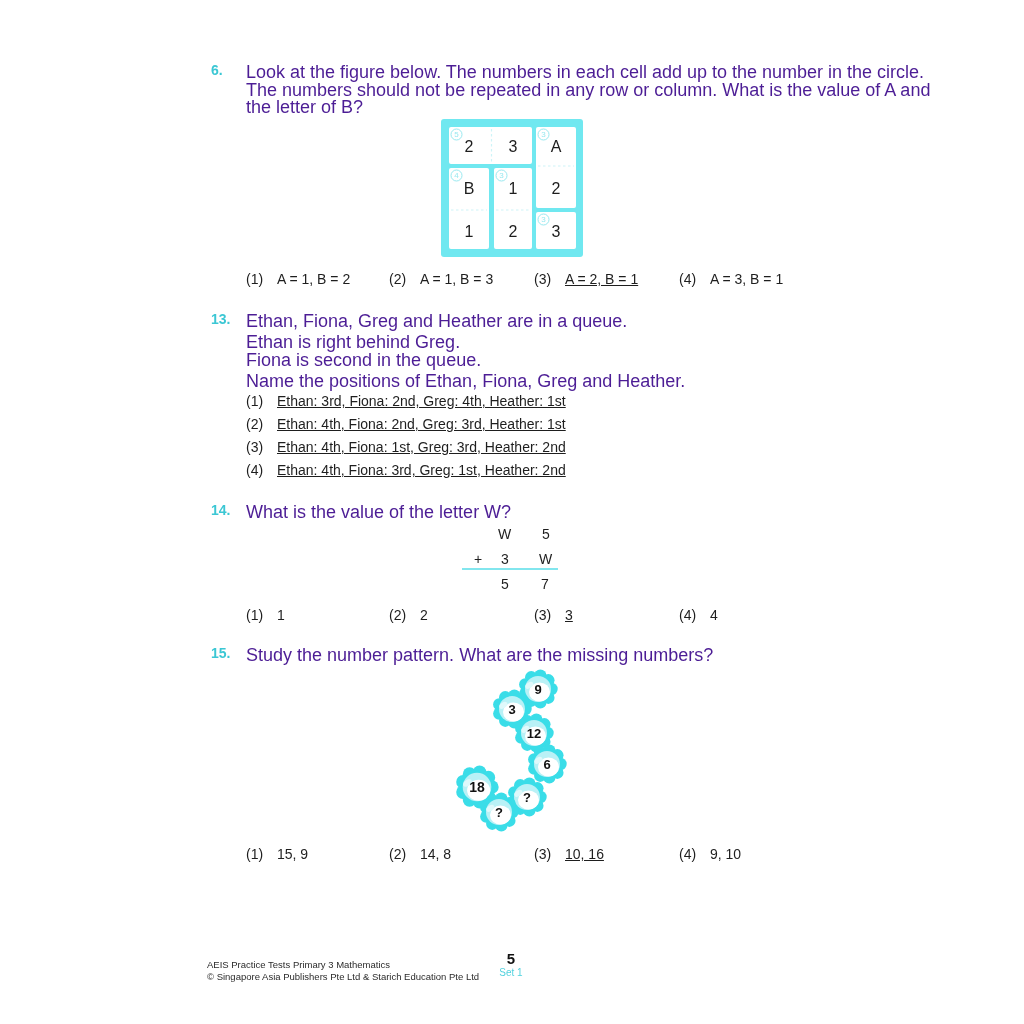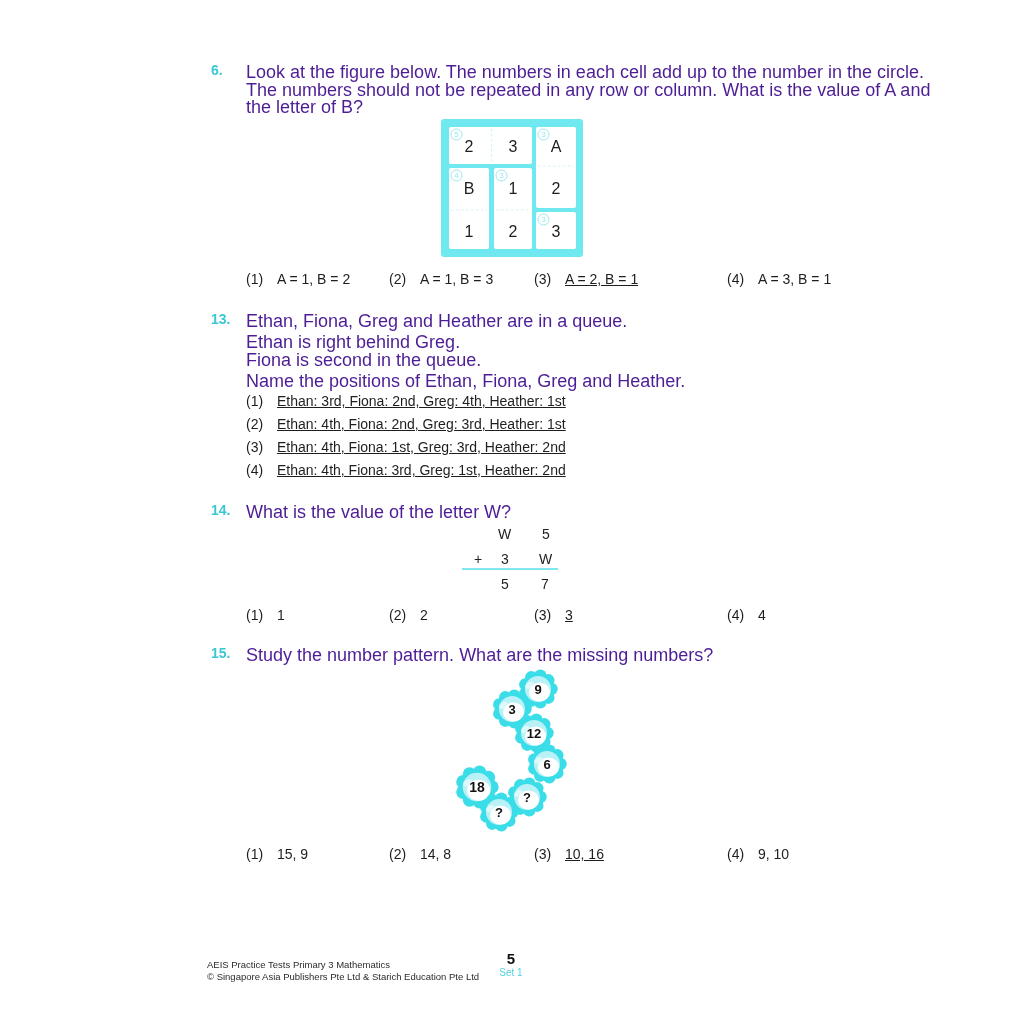--- a/index.html
+++ b/index.html
@@ -12,21 +12,21 @@
   .qnum {
     position:absolute; left:211px; width:30px;
     color:#3bc7d4; font-weight:700; font-size:14px;
   }
   .tline {
     position:absolute; left:246px; font-size:18px; white-space:nowrap;
     color:#4c1d95;
   }
   .opt-row { position:absolute; left:246px; width:600px; height:18px; font-size:14px; }
   .opt { position:absolute; top:0; white-space:nowrap; }
-  .opt-1 { left:0; } .opt-2 { left:143px; } .opt-3 { left:288px;text-decoration:underline; } .opt-4 { left:433px;margin-left:48px; }
+  .opt-1 { left:0; } .opt-2 { left:143px; } .opt-3 { left:288px;text-decoration:underline; } .opt-4 { left:433px; }
   .opt-label { display:inline-block; width:31px; }
   .opt-list-item { position:absolute; left:246px; font-size:14px; white-space:nowrap;text-decoration:underline; }
   .opt-list-item .opt-label { width:31px; }
 
   .sum-block { position:absolute; left:460px; top:524px; width:112px; height:66px; font-size:14px; }
   .sum-block span { position:absolute; white-space:nowrap; }
   .sum-line { position:absolute; left:2px; top:44px; width:96px; height:2px; background:#82e6ee; }
 
   .footer-left { position:absolute; left:207px; top:959px; font-size:9.5px; color:#2b2b2b; line-height:11.5px; }
   .footer-page { position:absolute; left:496px; top:950px; width:30px; text-align:center; font-size:15px; font-weight:700; color:#111; }

